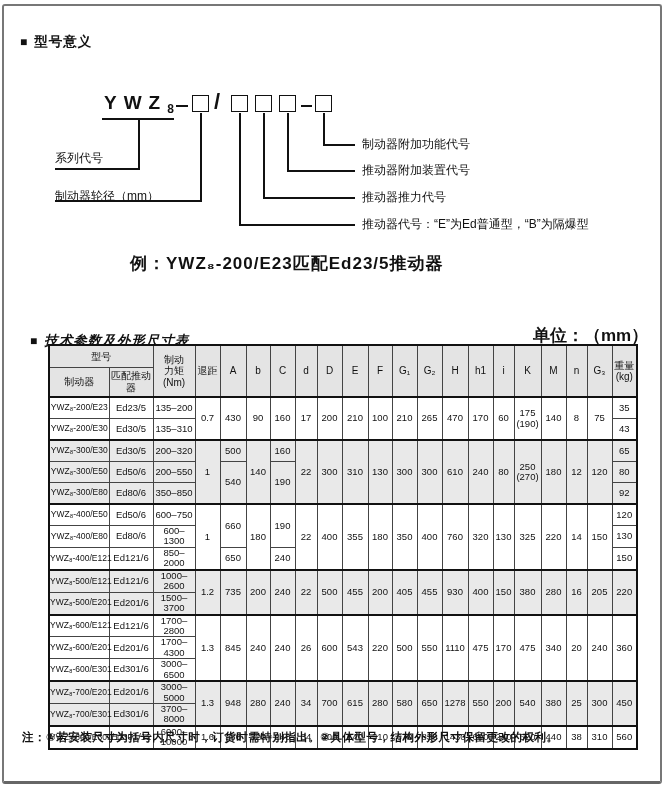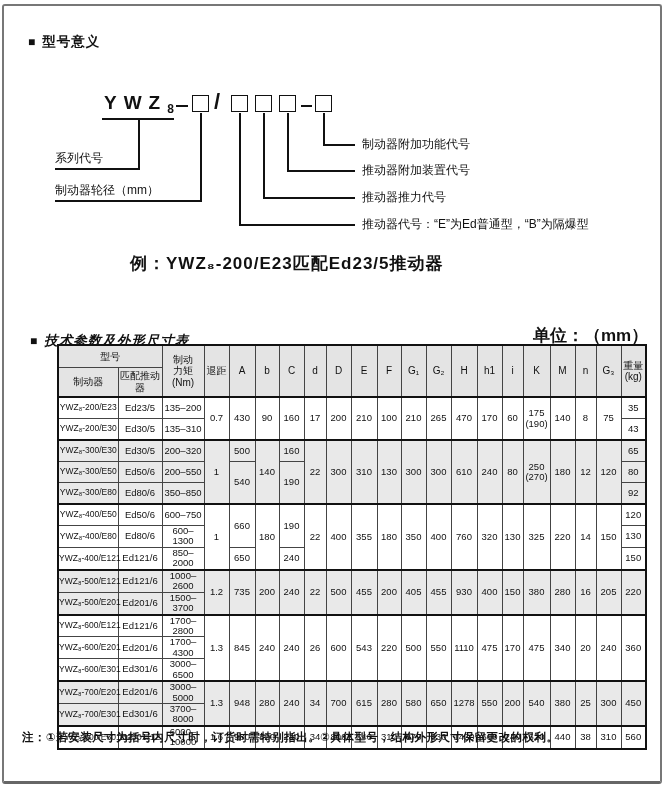--- a/index.html
+++ b/index.html
@@ -2,21 +2,21 @@
 <html><head>
 <meta charset="utf-8">
 <style>
   html,body{margin:0;padding:0;background:#fff;}
   body{width:664px;height:788px;position:relative;overflow:hidden;
        font-family:"Liberation Sans","DejaVu Sans",sans-serif;color:#111;}
   .frame{position:absolute;left:2px;top:4px;width:656px;height:775px;
          border:2px solid #777;border-bottom:3px solid #666;border-radius:3px;pointer-events:none;}
   .sec-title{position:absolute;font-size:13.5px;font-weight:bold;letter-spacing:1px;}
   .sec-title .marker{font-size:12px;margin-right:6px;}
-  .t1{left:28px;top:33px;}
+  .t1{left:20px;top:33px;}
   .t2{left:30px;top:332px;font-style:italic;}
   .unit-label{position:absolute;left:533px;top:324px;font-size:17px;font-weight:bold;}
 
   
   .diagram{position:absolute;left:0;top:88px;width:664px;height:210px;}
   .diagram>div{position:absolute;}
   .d-title{left:104px;top:4px;font-size:19px;font-weight:bold;letter-spacing:7px;white-space:nowrap;}
   .d-title .sub{font-size:12px;vertical-align:-4px;letter-spacing:0;}
   .d-underline{left:102px;top:30px;width:72px;height:2px;background:#111;}
   .d-dash{height:2px;background:#111;top:17px;}
@@ -33,30 +33,30 @@
   .v-func{left:323px;height:33px;}
   .hline{height:2px;background:#111;}
   .h-series{left:55px;top:80px;width:85px;}
   .h-wheel{left:55px;top:112px;width:147px;}
   .h-func{left:323px;top:56px;width:32px;}
   .h-device{left:287px;top:82px;width:68px;}
   .h-thrust{left:263px;top:109px;width:92px;}
   .h-code{left:239px;top:136px;width:116px;}
   .d-label{font-size:12px;white-space:nowrap;}
   .l-series{left:55px;top:62px;}
-  .l-wheel{left:55px;top:94px;}
+  .l-wheel{left:55px;top:100px;}
   .l-func{left:362px;top:48px;}
   .l-device{left:362px;top:74px;}
   .l-thrust{left:362px;top:101px;}
   .l-code{left:362px;top:128px;}
   .d-example{left:130px;top:164px;font-size:17px;font-weight:bold;letter-spacing:1px;}
 
   
   table{position:absolute;left:48px;top:344px;width:568px;border-collapse:collapse;
-        table-layout:fixed;background:#fff;margin-left:9px;}
+        table-layout:fixed;background:#fff;}
   table,th,td{border:1px solid #444;}
   table{border:2px solid #111;}
   th{background:#e4e4e4;font-weight:normal;font-size:10px;padding:0;white-space:pre-line;line-height:1.15;}
   thead tr:first-child{height:22px;} thead tr:last-child{height:30px;}
   td{height:20px;padding:0;text-align:center;font-size:9.5px;white-space:pre-line;line-height:1.1;}
   td.model{font-size:8.5px;}
   tr.shade td{background:#e9e9e9;}
   tr.gstart td{border-top:2px solid #111;}
 
   .note{position:absolute;left:22px;top:730px;width:624px;font-size:11.5px;font-weight:bold;letter-spacing:.5px;}

